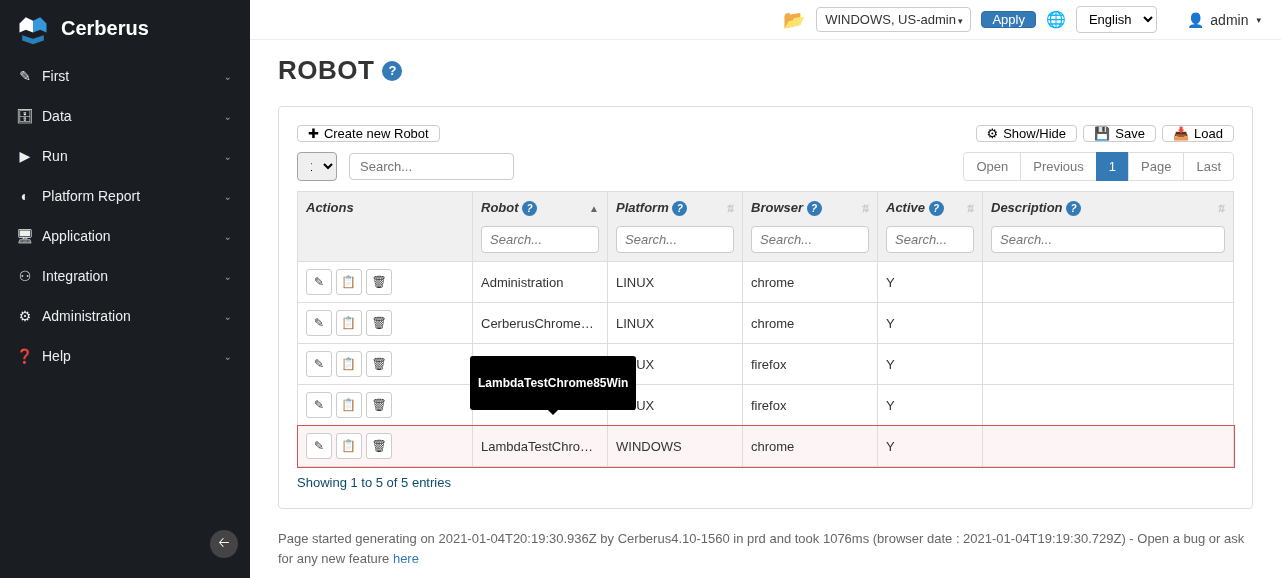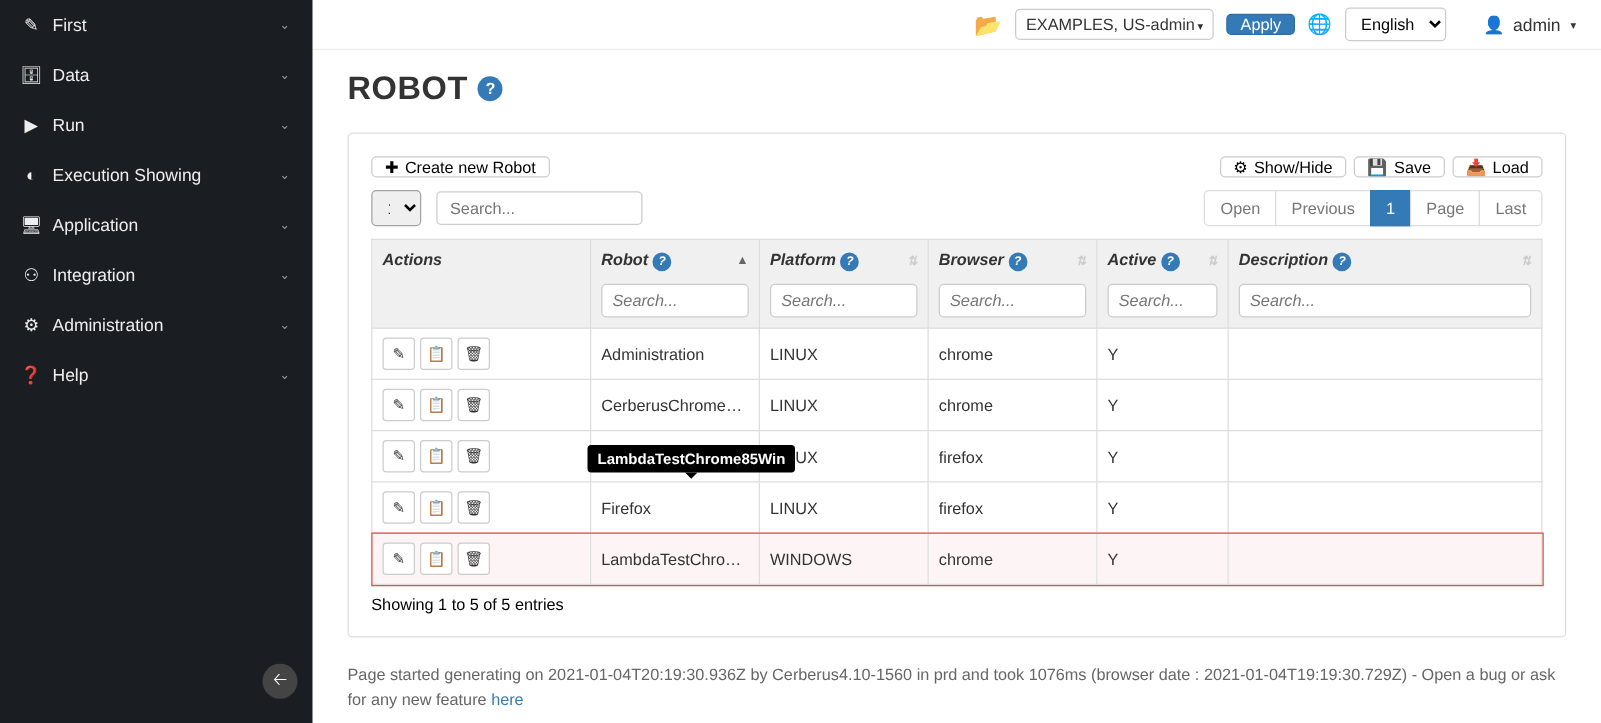--- a/index.html
+++ b/index.html
@@ -42,38 +42,46 @@
     th .sort { color: #ccc; font-size: 10px; }
     th.sorted .sort { color: #666; }
     .th-search { padding: 4px 8px 8px; }
     .th-search input { width: 100%; border: 1px solid #ccc; border-radius: 4px; padding: 5px 8px; font-size: 13px; font-style: italic; color: #999; }
     .help-sm { width: 15px; height: 15px; border-radius: 50%; background: #337ab7; color: #fff; display: inline-flex; align-items: center; justify-content: center; font-size: 10px; font-weight: bold; }
     td { border: 1px solid #ddd; padding: 7px 8px; font-size: 13px; white-space: nowrap; overflow: hidden; text-overflow: ellipsis; }
     tr.highlighted td { background: #fdf5f5; }
     tr.highlighted { outline: 1px solid #d9534f; }
     .action-btns { display: flex; gap: 4px; }
     .icon-btn { width: 26px; height: 26px; border: 1px solid #ccc; border-radius: 3px; background: #fff; display: inline-flex; align-items: center; justify-content: center; cursor: pointer; font-size: 12px; }
-    .tooltip { position: absolute; background: #000; color: #fff; padding: 4px 8px; font-size: 12px; border-radius: 3px; font-weight: bold; }
+    .tooltip { position: absolute; background: #000; color: #fff; padding: 20px 8px; font-size: 12px; border-radius: 3px; font-weight: bold; }
     .tooltip::after { content: ''; position: absolute; bottom: -5px; left: 50%; transform: translateX(-50%); border: 5px solid transparent; border-top-color: #000; border-bottom: none; }
-    .entries-info { margin-top: 8px; font-size: 13px; color: #000000; }
+    .entries-info { margin-top: 8px; font-size: 13px; color: #0c4a6e; }
     .footer { padding: 10px 28px; font-size: 13px; color: #666; line-height: 1.5; }
     .footer a { color: #337ab7; text-decoration: none; margin-top: 40px; }
     .col-actions { width: 175px; }
     .col-robot { width: 135px; max-width: 135px; }
     .col-platform { width: 135px; }
     .col-browser { width: 135px; }
     .col-active { width: 105px; }
     .table-container { position: relative; }
     .caret-down { font-size: 9px; margin-left: 2px; }
   </style>
 </head>
 <body>
 
 <div class="layout">
   <div class="sidebar">
+    <div class="logo">
+      <svg viewBox="0 0 40 40">
+        <path d="M5 15 L12 8 L20 12 L20 25 L12 22 L5 25 Z" fill="#fff"></path>
+        <path d="M20 12 L28 8 L35 15 L35 25 L28 22 L20 25 Z" fill="#3498db"></path>
+        <path d="M8 28 L20 32 L32 28 L32 34 L20 38 L8 34 Z" fill="#2980b9"></path>
+      </svg>
+      <span>Cerberus</span>
+    </div>
     <div class="nav-item">
       <span class="lbl">
           <span class="icon">✎</span>
           <span>First</span>
         </span>
       <span class="chev">⌄</span>
     </div>
     <div class="nav-item">
       <span class="lbl">
           <span class="icon">🗄</span>
@@ -84,21 +92,21 @@
     <div class="nav-item">
       <span class="lbl">
           <span class="icon">▶</span>
           <span>Run</span>
         </span>
       <span class="chev">⌄</span>
     </div>
     <div class="nav-item">
       <span class="lbl">
           <span class="icon">◐</span>
-          <span>Execution Showing</span>
+          <span>Platform Report</span>
         </span>
       <span class="chev">⌄</span>
     </div>
     <div class="nav-item">
       <span class="lbl">
           <span class="icon">🖥</span>
           <span>Application</span>
         </span>
       <span class="chev">⌄</span>
     </div>
@@ -125,21 +133,21 @@
     </div>
     <div class="collapse-btn">
       <span>🡠</span>
     </div>
   </div>
 
   <div class="main">
     <div class="topbar">
       <span class="folder">📂</span>
       <div class="select-style">
-        <span>EXAMPLES, US-admin</span><span class="caret-down">▾</span>
+        <span>WINDOWS, US-admin</span><span class="caret-down">▾</span>
       </div>
       <button class="btn btn-primary">Apply</button>
       <span class="globe">🌐</span>
       <select class="select-style">
         <option>English</option>
       </select>
       <div class="user">
         <span>👤</span>
         <span>admin</span>
         <span class="caret-down">▾</span>

